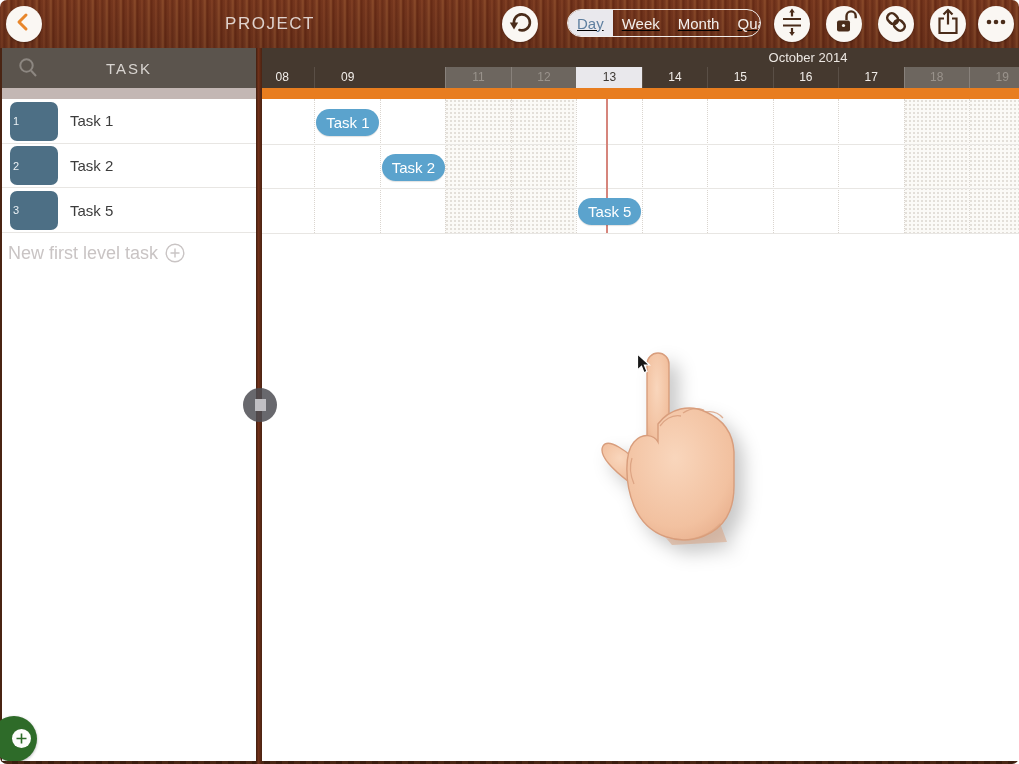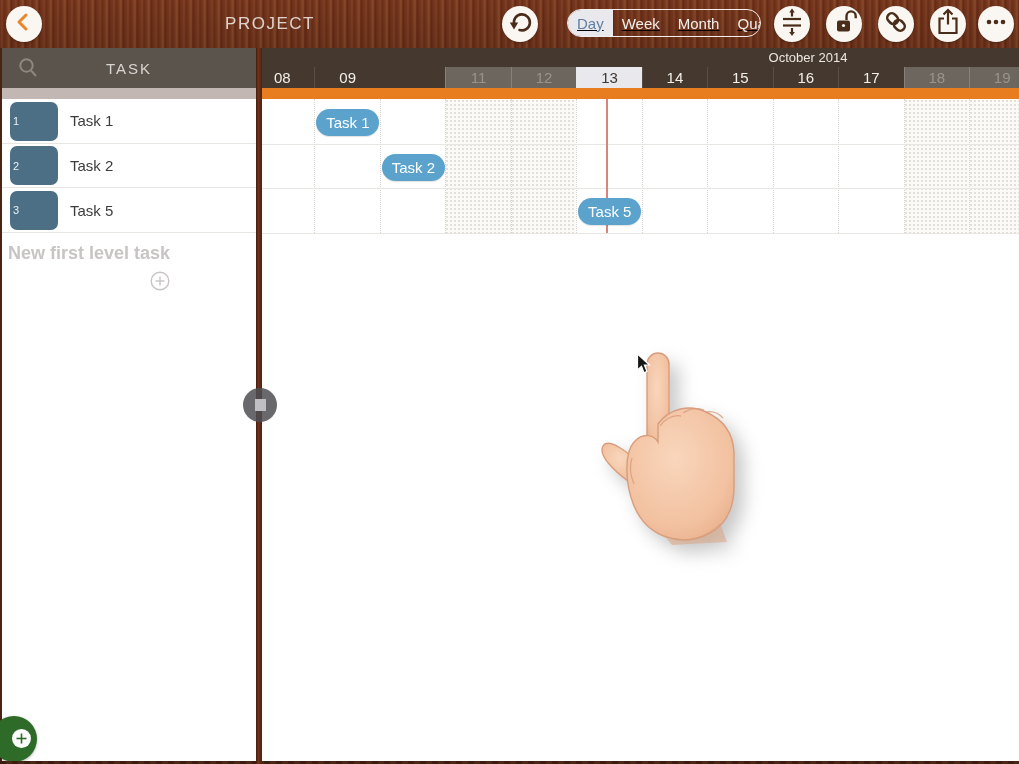--- a/index.html
+++ b/index.html
@@ -1,18 +1,18 @@
 <!DOCTYPE html>
 <html><head>
 <meta charset="utf-8">
 <style>
   * { margin:0; padding:0; box-sizing:border-box; }
   html,body { width:1019px; height:764px; overflow:hidden; background:#fff;
     font-family:"Liberation Sans", sans-serif; }
-  .app { position:relative; width:1019px; height:764px; overflow:hidden; background:#fff; }
+  .app { position:relative; width:1019px; height:764px; overflow:hidden; background:#fff;border-radius:7px; }
 
   
   .toolbar { position:absolute; left:0; top:0; width:1019px; height:48px;
     background:
       linear-gradient(rgba(0,0,0,0.05), rgba(0,0,0,0.16)),
       repeating-linear-gradient(90deg,#76351d 0px,#8a4527 2px,#6f3019 4px,#7f3d22 7px,#93502d 9px,#6a2b15 11px,#7c3a20 14px);
   }
   .circle-btn { position:absolute; top:6px; width:36px; height:36px; border-radius:50%;
     background:#faf7f3; box-shadow:0 1px 2px rgba(0,0,0,0.25); display:flex;
     align-items:center; justify-content:center; }
@@ -34,42 +34,42 @@
   .search-ic { position:absolute; left:13px; top:7px; }
   .sidebar-summary { position:absolute; left:2px; top:88px; width:254px; height:11px; }
   .sidebar-rows { position:absolute; left:2px; top:99px; width:254px; }
   .task-row { position:relative; height:44.7px; border-bottom:1px solid #e8e6e3;
     background:#fff; display:flex; align-items:center; }
   .task-badge { position:absolute; left:8px; top:2.5px; width:48px; height:39px; border-radius:7px; }
   .badge-num { position:absolute; left:3px; top:50%; transform:translateY(-50%);
     font-size:11px; color:#eaf0f4; }
   .task-name { margin-left:68px; font-size:15px; color:#3c3c3c; }
   .new-task-row { position:absolute; left:8px; top:243px; height:26px; display:flex;
-    align-items:flex-end; gap:7px; color:#c9c4c4; font-size:18px; font-weight:700;flex-direction:column; }
+    align-items:flex-start; gap:7px; color:#c9c4c4; font-size:18px; font-weight:400; }
   .add-btn-green { position:absolute; left:-9px; top:716px; width:46px; height:46px;
     border-radius:50%; background:#2e6b29; box-shadow:0 1px 3px rgba(0,0,0,0.3); }
   .add-btn-white { position:absolute; left:12px; top:729px; width:19px; height:19px;
     border-radius:50%; background:#fdfdfd; display:flex; align-items:center; justify-content:center; }
 
   
   .splitter { position:absolute; left:256px; top:48px; width:6px; height:716px;
     background:linear-gradient(90deg,#3f1e10,#71311a 40%,#4a2312); z-index:40; }
   .splitter-knob { position:absolute; left:243px; top:388px; width:34px; height:34px;
     border-radius:50%; background:rgba(78,78,83,0.85); z-index:41; }
   .splitter-knob .grip { position:absolute; left:11.5px; top:11px; width:11px; height:12px;
     background:#c0bfc3; }
 
   
   .chart-header { position:absolute; left:262px; top:48px; width:757px; height:56px;
     background:#45392f; overflow:hidden; }
   .tl-h { position:absolute; left:-13px; top:0; width:786px; height:40px; }
   .month-label { position:absolute; left:489px; top:0; width:140px; height:19px; line-height:20px;
     text-align:center; font-size:13px; color:#ece7e2; }
   .day-cell { position:absolute; top:19px; width:65.45px; height:21px; line-height:21px;
-    text-align:center; font-size:15px; color:#f2eeea;
+    text-align:center; font-size:12px; color:#f2eeea;
     border-left:1px solid rgba(245,240,235,0.12); }
   .day-cell.weekend { background:#6d665f; color:#9a938c; border-left-color:rgba(245,240,235,0.2); }
   .day-cell.selected { background:#e9e8ec; color:#3d3833; border-left-color:transparent; }
   .chart-summary { position:absolute; left:262px; top:88px; width:757px; height:11px; }
 
   
   .chart-body { position:absolute; left:262px; top:99px; width:757px; height:662px;
     background:#fff; overflow:hidden; }
   .tl-b { position:absolute; left:-13px; top:0; width:786px; height:662px; }
   .weekend-col { position:absolute; top:0; height:134px; background-color:#fbfaf7;

